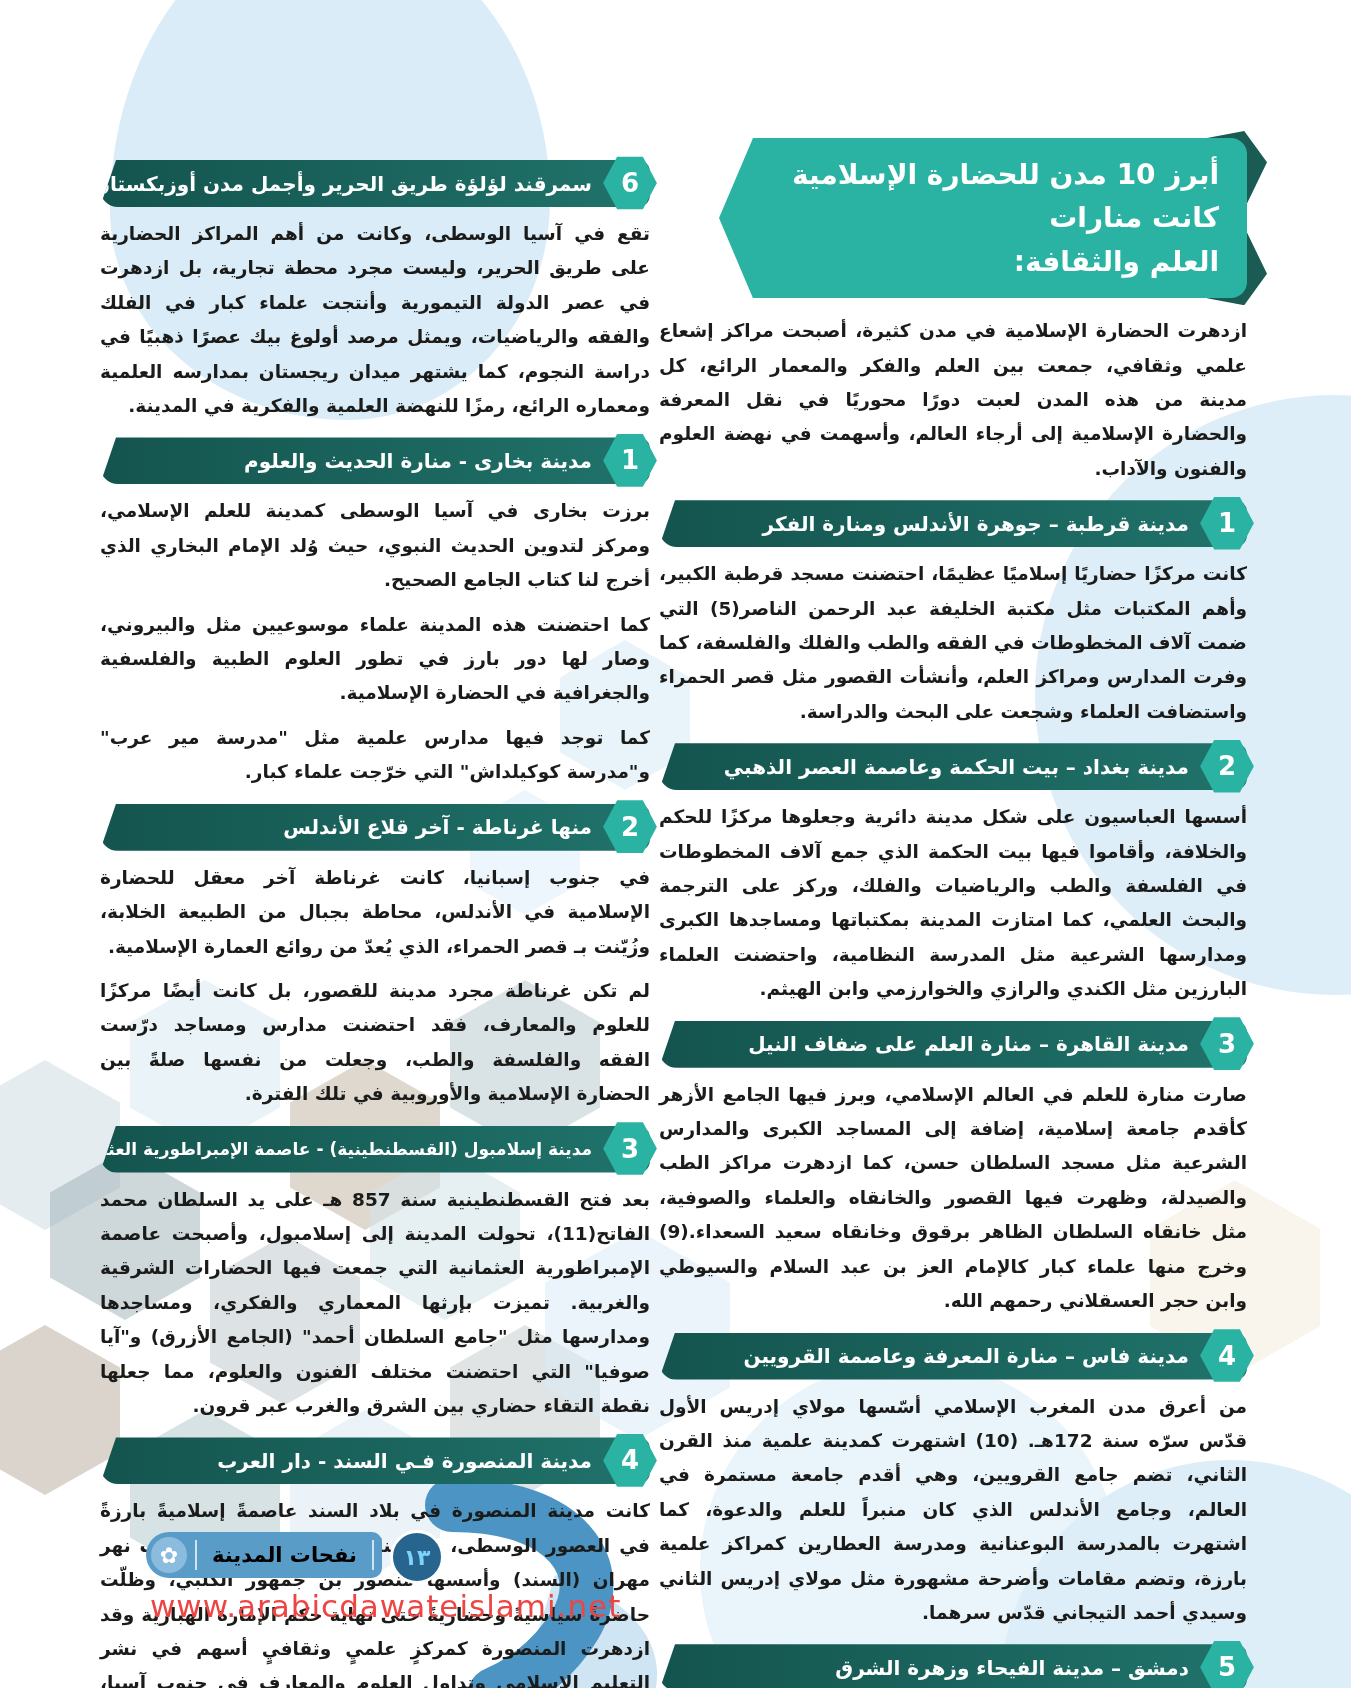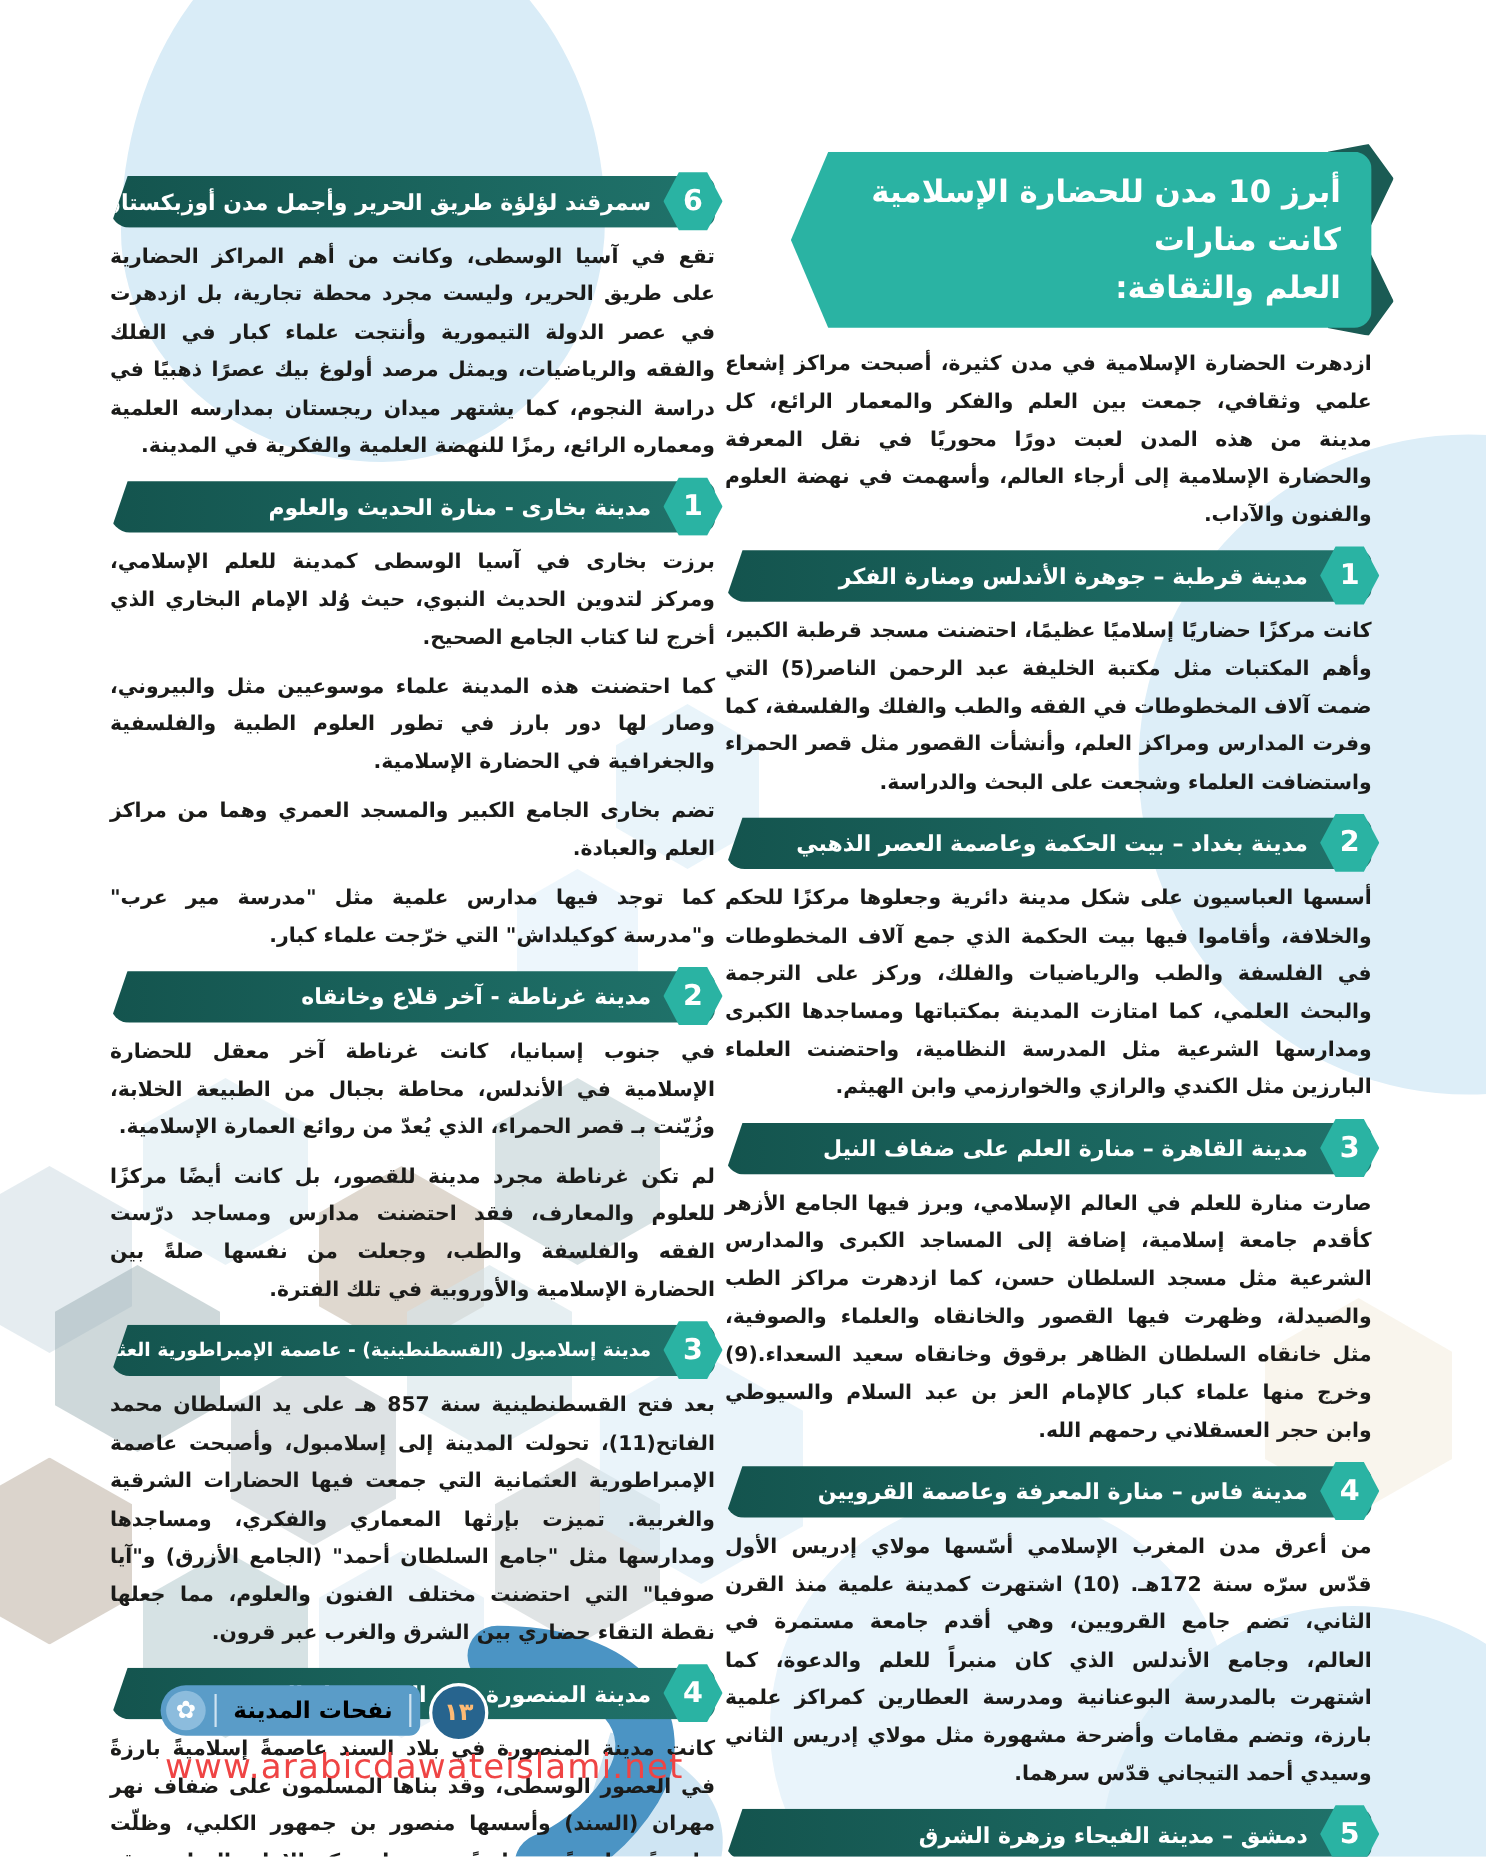--- a/index.html
+++ b/index.html
@@ -47,21 +47,21 @@
   
   .footer{position:absolute; z-index:3; left:0; top:0; width:100%; height:100%; pointer-events:none;}
   .brand-bar{position:absolute; left:146px; top:1532px; width:236px; height:46px;
     background:#5a9cc8; border-radius:23px 10px 10px 23px;
     display:flex; flex-direction:row; align-items:center; direction:ltr; pointer-events:auto;}
   .rosette{width:36px; height:36px; margin-left:5px; border-radius:50%; background:#8cbcdd;
     color:#ffffff; display:flex; align-items:center; justify-content:center; font-size:22px;}
   .brand-sep{width:2px; height:30px; background:#cfe3f1; margin:0 8px;}
   .brand-text{flex:1; text-align:center; color:#000000; font-weight:bold; font-size:21px; direction:rtl;}
   .page-circle{position:absolute; left:390px; top:1530px; width:48px; height:48px; border-radius:50%;
-    background:#27648e; border:3px solid #ffffff; color:#fdba74; display:flex; align-items:center;
+    background:#27648e; border:3px solid #ffffff; color:#7dd3fc; display:flex; align-items:center;
     justify-content:center; font-size:22px; font-weight:bold; pointer-events:auto;}
   .site-url{position:absolute; left:150px; top:1588px; direction:ltr; color:#ef4444;
     font-size:31px; letter-spacing:1px; pointer-events:auto;}
 </style>
 </head>
 <body>
 
 <div class="page">
 
   <div class="decor blob-tl"></div>
@@ -154,27 +154,26 @@
     <p class="para">تقع في آسيا الوسطى، وكانت من أهم المراكز الحضارية على طريق الحرير، وليست مجرد محطة تجارية، بل ازدهرت في عصر الدولة التيمورية وأنتجت علماء كبار في الفلك والفقه والرياضيات، ويمثل مرصد أولوغ بيك عصرًا ذهبيًا في دراسة النجوم، كما يشتهر ميدان ريجستان بمدارسه العلمية ومعماره الرائع، رمزًا للنهضة العلمية والفكرية في المدينة.</p>
 
     <div class="sec">
       <div class="sec-badge">1</div>
       <div class="sec-bar">
           <span class="sec-title">مدينة بخارى - منارة الحديث والعلوم</span>
         </div>
     </div>
     <p class="para">برزت بخارى في آسيا الوسطى كمدينة للعلم الإسلامي، ومركز لتدوين الحديث النبوي، حيث وُلد الإمام البخاري الذي أخرج لنا كتاب الجامع الصحيح.</p>
     <p class="para">كما احتضنت هذه المدينة علماء موسوعيين مثل والبيروني، وصار لها دور بارز في تطور العلوم الطبية والفلسفية والجغرافية في الحضارة الإسلامية.</p>
-    <p class="para">تضم بخارى الجامع الكبير والمسجد العمري وهما من مراكز العلم والعبادة.</p>
     <p class="para">كما توجد فيها مدارس علمية مثل "مدرسة مير عرب" و"مدرسة كوكيلداش" التي خرّجت علماء كبار.</p>
 
     <div class="sec">
       <div class="sec-badge">2</div>
       <div class="sec-bar">
-          <span class="sec-title">مدينة غرناطة - آخر قلاع وخانقاه</span>
+          <span class="sec-title">منها غرناطة - آخر قلاع الأندلس</span>
         </div>
     </div>
     <p class="para">في جنوب إسبانيا، كانت غرناطة آخر معقل للحضارة الإسلامية في الأندلس، محاطة بجبال من الطبيعة الخلابة، وزُيّنت بـ قصر الحمراء، الذي يُعدّ من روائع العمارة الإسلامية.</p>
     <p class="para">لم تكن غرناطة مجرد مدينة للقصور، بل كانت أيضًا مركزًا للعلوم والمعارف، فقد احتضنت مدارس ومساجد درّست الفقه والفلسفة والطب، وجعلت من نفسها صلةً بين الحضارة الإسلامية والأوروبية في تلك الفترة.</p>
 
     <div class="sec">
       <div class="sec-badge">3</div>
       <div class="sec-bar">
           <span class="sec-title long">مدينة إسلامبول (القسطنطينية) - عاصمة الإمبراطورية العثمانية</span>
         </div>

